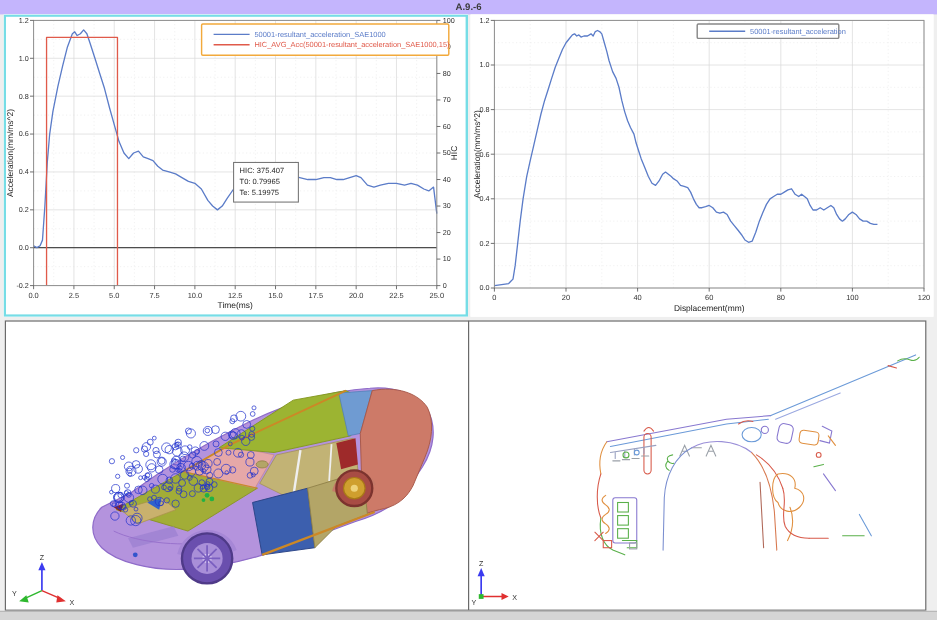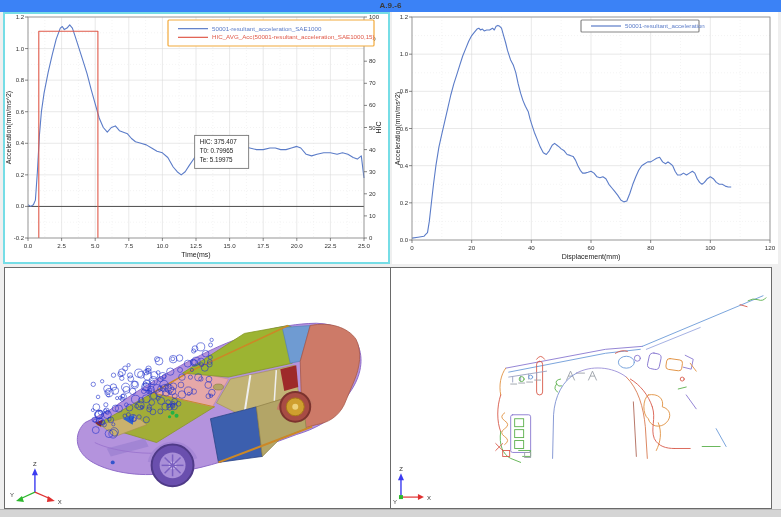--- a/index.html
+++ b/index.html
@@ -1,18 +1,18 @@
 <!DOCTYPE html>
 <html><head>
 <meta charset="utf-8">
 <style>
   html,body{margin:0;padding:0;}
   body{width:781px;height:517px;background:#efefef;position:relative;overflow:hidden;
        font-family:"Liberation Sans",sans-serif;}
-  .titlebar{position:absolute;left:0;top:0;width:781px;height:12px;background:#3b82f6;
+  .titlebar{position:absolute;left:0;top:0;width:781px;height:12px;background:#c4b5fd;
             text-align:center;font-size:8px;font-weight:bold;color:#3a3a3a;line-height:12px;}
   .chart-panel{position:absolute;top:12px;height:252px;background:#ffffff;}
   #chartL{left:3px;width:387px;}
   #chartR{left:392px;width:386px;}
   .view-panel{position:absolute;top:267px;height:242px;background:#ffffff;border:1px solid #6a6a6a;box-sizing:border-box;}
   #viewL{left:4px;width:387px;}
   #viewR{left:390px;width:382px;}
   .view-panel svg{display:block;width:100%;height:100%;}
   .chart-panel svg{display:block;width:100%;height:100%;}
   .bottombar{position:absolute;left:0;top:509px;width:781px;height:8px;background:#d5d5d5;border-top:1px solid #b8b8b8;box-sizing:border-box;}

